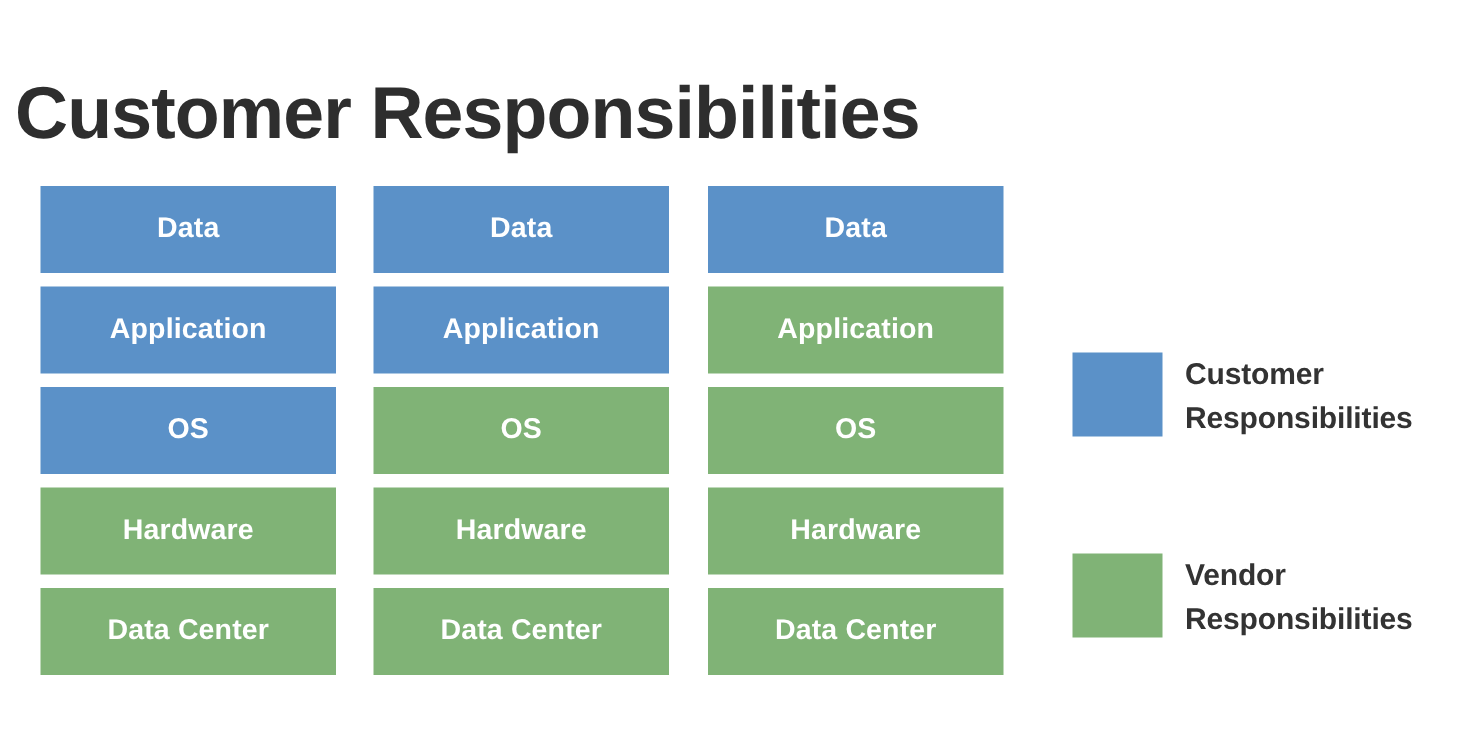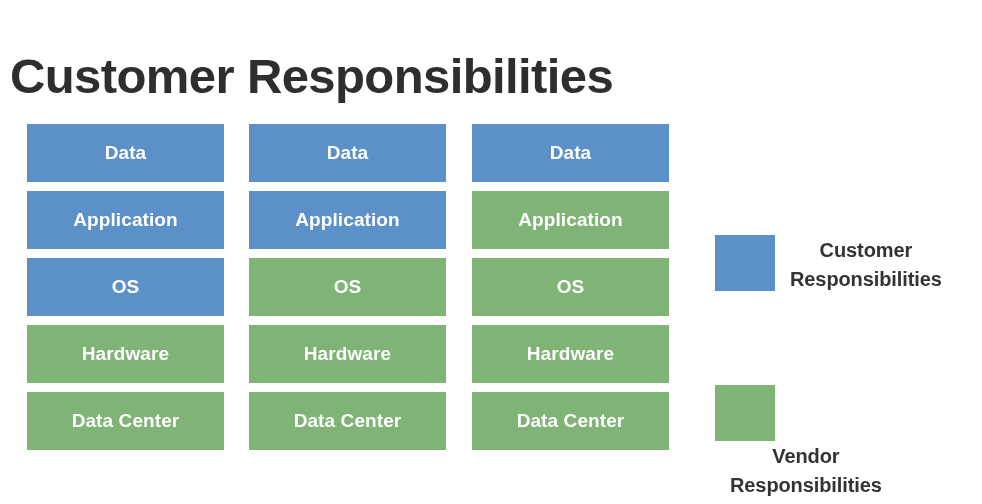--- a/index.html
+++ b/index.html
@@ -83,24 +83,23 @@
     left: 715px;
     top: 0;
     width: 267px;
     height: 504px;
   }
   .legend-entry {
     position: absolute;
     left: 0;
     display: flex;
     align-items: flex-start;
-    text-align: center;
   }
   .legend-entry.entry-0 { top: 235px; }
-  .legend-entry.entry-1 { top: 385px; flex-direction: column; }
+  .legend-entry.entry-1 { top: 369px; }
 
   .legend-swatch {
     width: 60px;
     height: 56px;
     flex: 0 0 auto;
   }
   .legend-swatch.customer { background: #5b91c8; }
   .legend-swatch.vendor   { background: #80b376; }
 
   .legend-label {

